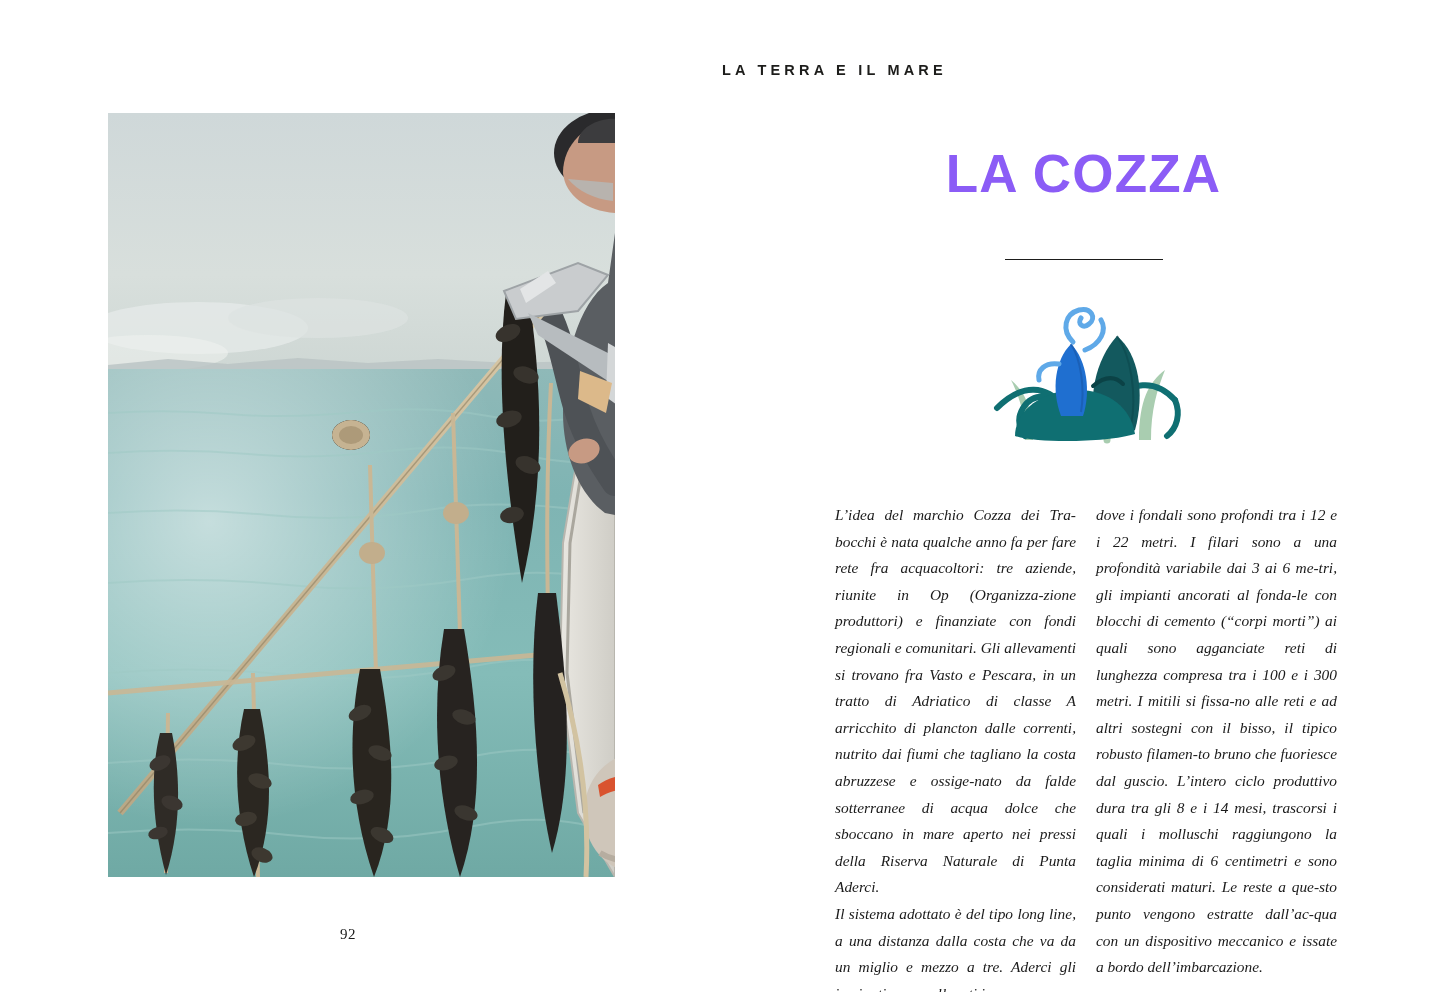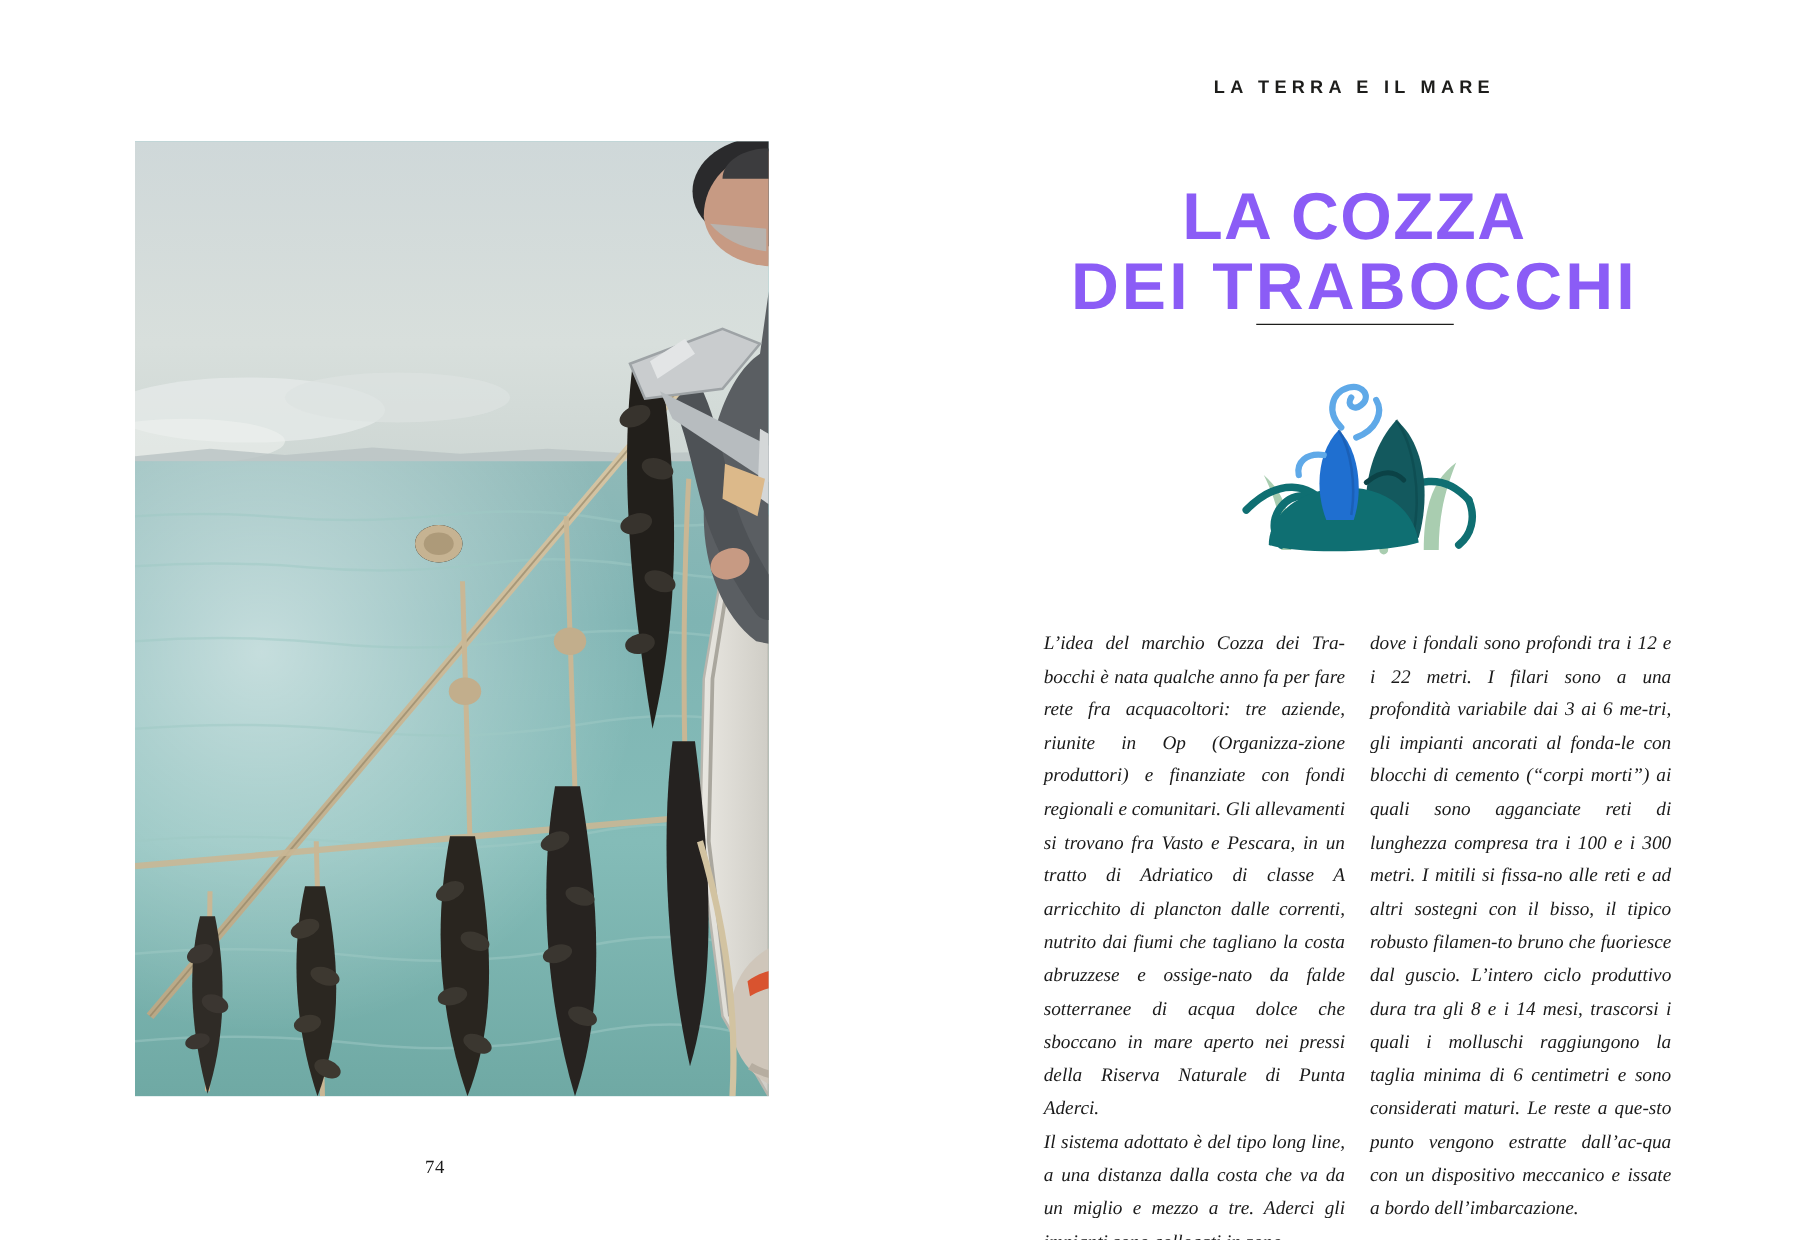--- a/index.html
+++ b/index.html
@@ -55,21 +55,20 @@
     left: 722px;
     top: 0;
     width: 723px;
     height: 992px;
   }
   .running-head {
     position: absolute;
     left: 0;
     top: 62px;
     width: 723px;
-    text-align: center;
     font-family: "Liberation Sans", sans-serif;
     font-size: 14.5px;
     font-weight: 700;
     letter-spacing: 4.2px;
     color: #1d1d1b;
   }
   .chapter-title {
     position: absolute;
     left: 0;
     top: 110px;
@@ -268,30 +267,29 @@
         <g>
           <ellipse cx="530" cy="700" rx="54" ry="60" fill="#cfc6ba"></ellipse>
           <path d="M490 672 C505 660 540 656 566 668 L564 682 C540 670 508 674 492 684 Z" fill="#d9532f"></path>
           <path d="M492 740 C512 752 548 752 570 740" stroke="#b6ada0" stroke-width="6" fill="none"></path>
         </g>
 
         <path d="M452 560 C470 620 482 690 478 764" stroke="#d2c3a1" stroke-width="5" fill="none"></path>
       </svg>
     </div>
 
-    <div class="folio folio-left">74</div>
+    <div class="folio folio-left">92</div>
   </div>
 
   <div class="page-right">
 
     <div class="running-head">LA TERRA E IL MARE</div>
 
     <h1 class="chapter-title">
       <span>LA COZZA</span>
-      <span class="line2">DEI TRABOCCHI</span>
     </h1>
 
     <div class="rule"></div>
 
     <div class="illus">
       <svg width="196" height="160" viewBox="0 0 196 160">
 
         <path d="M150 150 C150 110 160 92 176 80 C168 100 162 120 162 150 Z" fill="#a9cdb0"></path>
         <path d="M44 150 C44 118 36 102 22 90 C32 110 36 126 36 150 Z" fill="#a9cdb0"></path>
         <path d="M118 150 C118 112 128 96 142 84" stroke="#a9cdb0" stroke-width="7" fill="none" stroke-linecap="round"></path>

